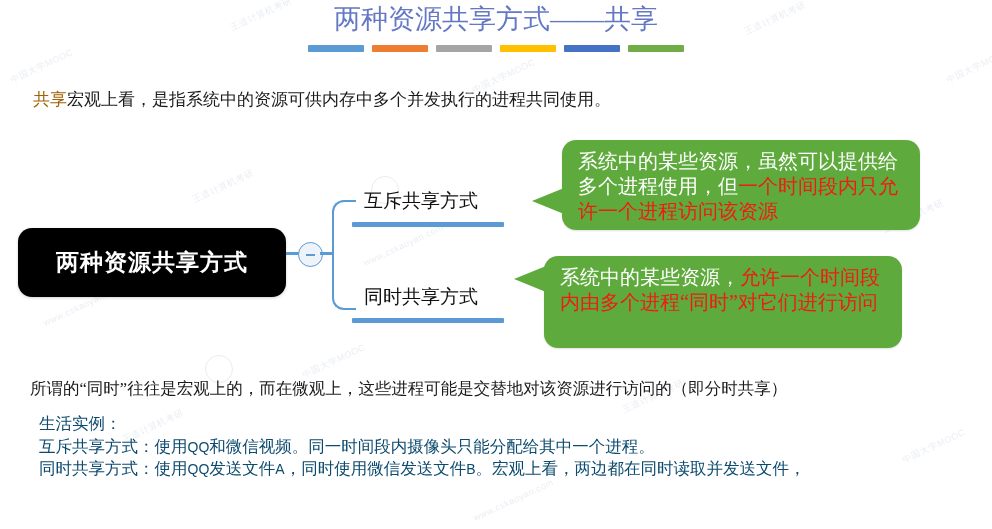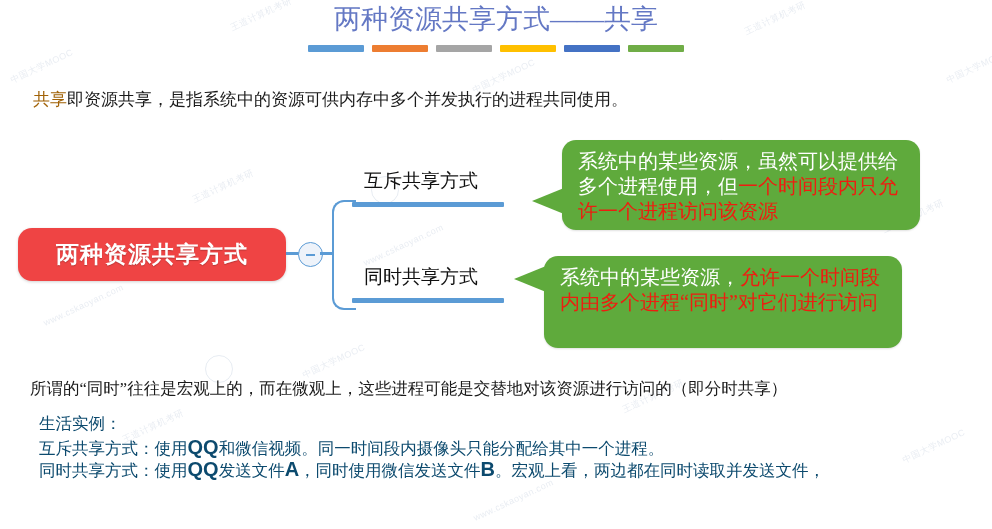--- a/index.html
+++ b/index.html
@@ -52,27 +52,27 @@
   }
   .red{color:#a16207;}
   #p-def{left:33px;top:88px;}
   #p-mid{left:30px;top:377px;font-size:16.5px;}
   .bottom-block{
     position:absolute;left:39px;top:413px;
     font-size:16.5px;line-height:22.5px;color:#0c4a6e;
     white-space:nowrap;z-index:3;
   }
   .bottom-block div{height:22.5px;}
-  .en{font-family:"Liberation Sans",sans-serif;font-weight:bold;font-size:20px;}
+  .en{font-family:"Liberation Sans",sans-serif;font-weight:normal;font-size:14px;}
   
   .mindmap{position:absolute;left:0;top:130px;width:992px;height:240px;z-index:2;}
   .root-node{
     position:absolute;left:18px;top:98px;
-    width:268px;height:53px;
-    background:#ef4444;
+    width:268px;height:69px;
+    background:#000000;
     border-radius:14px;
     box-shadow:0 1px 3px rgba(0,0,0,.18);
     display:flex;align-items:center;justify-content:center;
   }
   .root-node span{
     color:#ffffff;
     font-family:"Liberation Sans","DejaVu Sans",sans-serif;
     font-weight:bold;
     font-size:23px;
     letter-spacing:1px;
@@ -85,21 +85,21 @@
     display:flex;align-items:center;justify-content:center;
   }
   .collapse-btn i{display:block;width:9px;height:2px;background:#5b9bd5;}
   .stub{position:absolute;left:286px;top:122px;width:14px;height:2.5px;background:#5b9bd5;}
   .stub2{position:absolute;left:320px;top:122px;width:14px;height:2.5px;background:#5b9bd5;}
   .bracket{
     position:absolute;left:332px;top:70px;width:22px;height:106px;
     border:2.5px solid #5b9bd5;border-right:none;
     border-top-left-radius:12px;border-bottom-left-radius:12px;
   }
-  .branch{position:absolute;}
+  .branch{position:absolute;margin-top:20px;}
   .branch .underline{
     position:absolute;left:0;top:40px;
     width:152px;height:5px;background:#5b9bd5;border-radius:1px;
   }
   .branch .blabel{
     position:absolute;left:12px;top:6px;
     font-size:19px;color:#101010;
     font-family:"Liberation Serif","DejaVu Serif",serif;
     white-space:nowrap;
   }
@@ -159,21 +159,21 @@
 
 <div class="bars">
   <div class="bar" style="background:#5b9bd5"></div>
   <div class="bar" style="background:#ed7d31"></div>
   <div class="bar" style="background:#a5a5a5"></div>
   <div class="bar" style="background:#ffc000"></div>
   <div class="bar" style="background:#4472c4"></div>
   <div class="bar" style="background:#70ad47"></div>
 </div>
 
-<div class="para" id="p-def"><span class="red">共享</span><span>即资源共享，是指系统中的资源可供内存中多个并发执行的进程共同使用。</span></div>
+<div class="para" id="p-def"><span class="red">共享</span><span>宏观上看，是指系统中的资源可供内存中多个并发执行的进程共同使用。</span></div>
 
 <div class="mindmap">
 
   <div class="root-node">
     <span>两种资源共享方式</span>
   </div>
 
   <div class="stub"></div>
   <div class="collapse-btn">
       <i></i>

